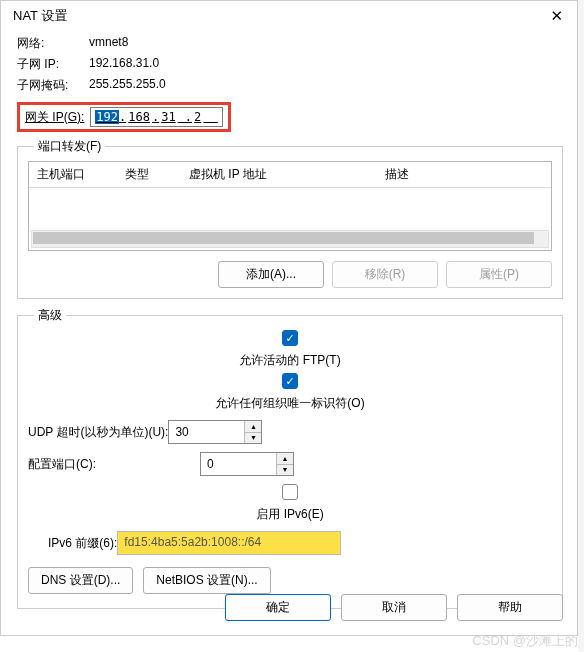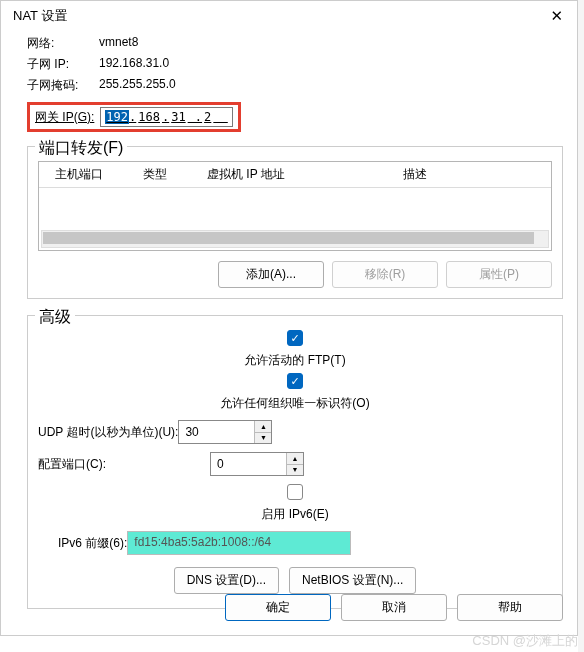--- a/index.html
+++ b/index.html
@@ -30,21 +30,21 @@
     padding: 6px 10px 4px 12px;
     font-size: 13px;
   }
   .titlebar .close {
     font-size: 15px;
     font-weight: normal;
     padding: 0 4px;
     cursor: default;
   }
   .content {
-    padding: 6px 14px 0 26px;
+    padding: 6px 14px 0 16px;
   }
   .info-grid {
     display: grid;
     grid-template-columns: 72px 1fr;
     row-gap: 4px;
     margin-bottom: 8px;
   }
   .gateway-row {
     display: flex;
     align-items: center;
@@ -75,43 +75,43 @@
 
   .group {
     border: 1px solid #ccc;
     margin-top: 10px;
     padding: 10px 10px 10px 10px;
     position: relative;
   }
   .group-title {
     position: absolute;
     top: -9px;
-    left: 7px;
+    left: 16px;
     background: #fff;
     padding: 0 4px;
-    font-size: 16px;
+    font-size: 12px;
   }
 
   
   .pf-area {
     border: 1px solid #b5b5b5;
     height: 88px;
     margin-top: 4px;
     position: relative;
     overflow: hidden;
   }
   .pf-header {
     display: flex;
     border-bottom: 1px solid #dcdcdc;
     font-size: 12px;
     padding: 4px 0;
     background: #fff;
   }
   .pf-header div { padding: 0 8px; }
-  .pf-col1 { width: 72px; margin-left: 8px; }
+  .pf-col1 { width: 72px; }
   .pf-col2 { width: 48px; }
   .pf-col3 { width: 180px; }
   .pf-col4 { flex: 1; }
   .hscroll {
     position: absolute;
     left: 2px; right: 2px; bottom: 2px;
     height: 16px;
     border: 1px solid #dedede;
     background: #f0f0f0;
     border-radius: 0;
@@ -207,29 +207,28 @@
 
   .text-field {
     border: 1px solid #888;
     background: #fff;
     padding: 3px 6px;
     width: 210px;
     height: 16px;
     display: inline-block;
   }
   .text-field.disabled {
-    background: #5eead4;
+    background: #fde047;
     color: #555;
     border-color: #bbb;
   }
   .inline-btns {
     display: flex;
     gap: 10px;
     margin-top: 12px;
-    justify-content: center;
   }
 
   .footer-btns {
     position: absolute;
     right: 14px;
     bottom: 14px;
     display: flex;
     gap: 10px;
   }
   .btn.primary {

